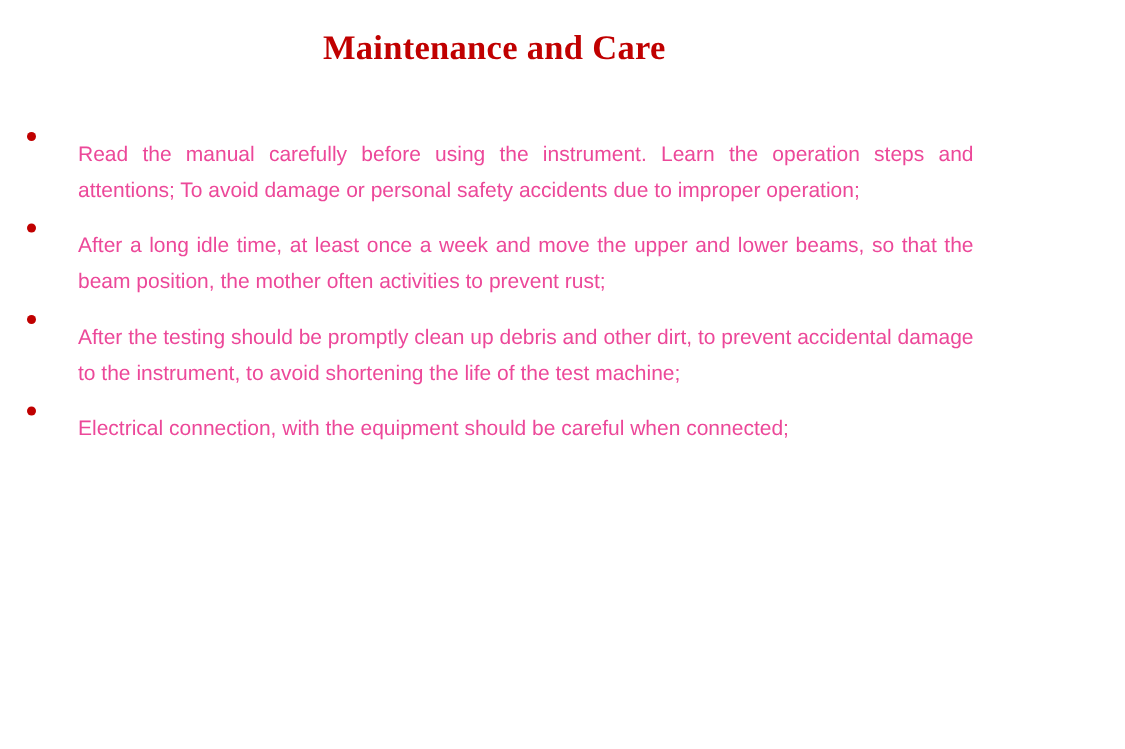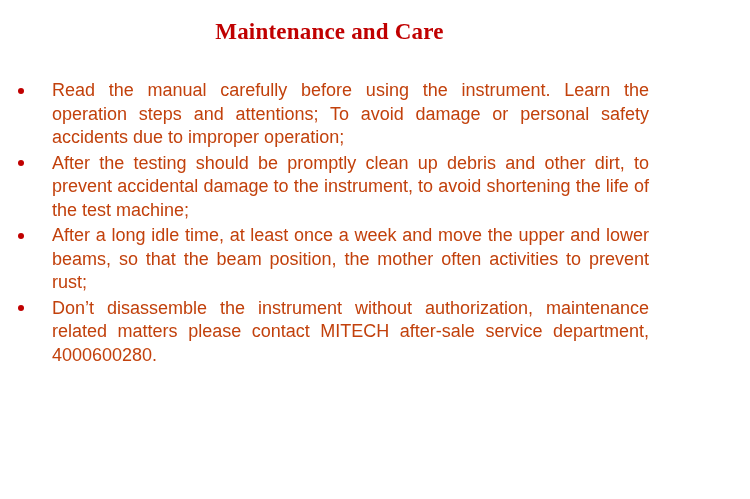--- a/index.html
+++ b/index.html
@@ -61,47 +61,48 @@
     width: 6px;
     height: 6px;
     border-radius: 50%;
     background: #c00000;
     vertical-align: middle;
     position: relative;
     top: -1px;
   }
   .bullet-text {
     flex: 1 1 auto;
-    font-size: 18px;
+    font-size: 14px;
     line-height: 23.5px;
-    color: #c2410c;
+    color: #ec4899;
     text-align: justify;
     text-justify: inter-word;
     padding-right: 2px;
+    margin-top: 12px;
   }
 </style>
 </head>
 <body>
 
 <div class="page">
 
   <h1 class="doc-title">Maintenance and Care</h1>
 
   <ul class="bullet-list">
     <li class="bullet-item">
       <span class="bullet-marker"><span class="dot"></span></span>
       <span class="bullet-text">Read the manual carefully before using the instrument. Learn the operation steps and attentions; To avoid damage or personal safety accidents due to improper operation;</span>
     </li>
     <li class="bullet-item">
       <span class="bullet-marker"><span class="dot"></span></span>
+      <span class="bullet-text">After a long idle time, at least once a week and move the upper and lower beams, so that the beam position, the mother often activities to prevent rust;</span>
+    </li>
+    <li class="bullet-item">
+      <span class="bullet-marker"><span class="dot"></span></span>
       <span class="bullet-text">After the testing should be promptly clean up debris and other dirt, to prevent accidental damage to the instrument, to avoid shortening the life of the test machine;</span>
     </li>
     <li class="bullet-item">
       <span class="bullet-marker"><span class="dot"></span></span>
-      <span class="bullet-text">After a long idle time, at least once a week and move the upper and lower beams, so that the beam position, the mother often activities to prevent rust;</span>
-    </li>
-    <li class="bullet-item">
-      <span class="bullet-marker"><span class="dot"></span></span>
-      <span class="bullet-text">Don’t disassemble the instrument without authorization, maintenance related matters please contact MITECH after-sale service department, 4000600280.</span>
+      <span class="bullet-text">Electrical connection, with the equipment should be careful when connected;</span>
     </li>
   </ul>
 
 </div>
 
 </body></html>

